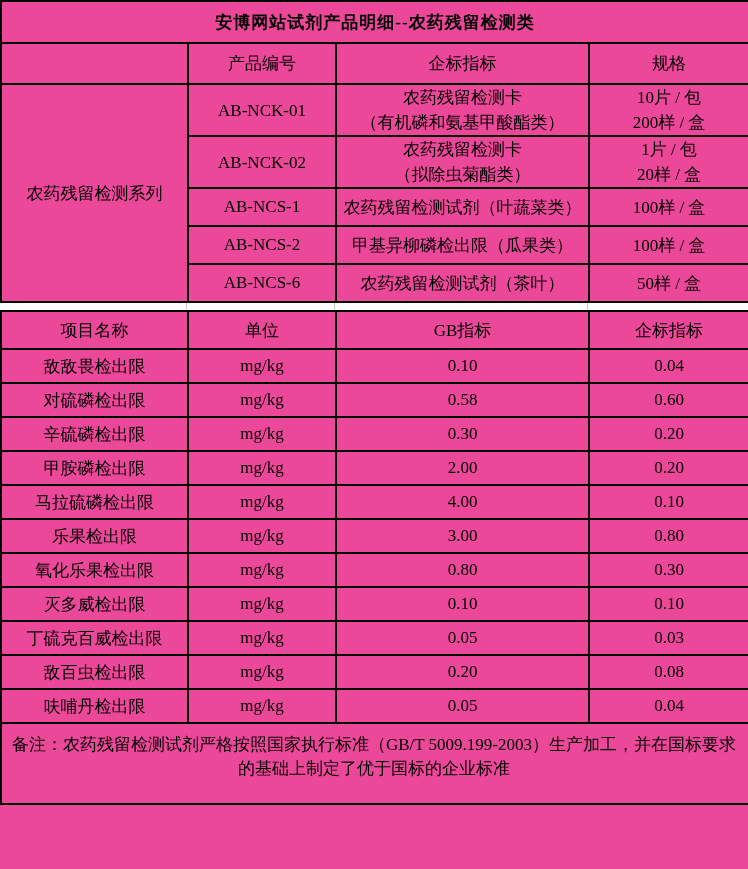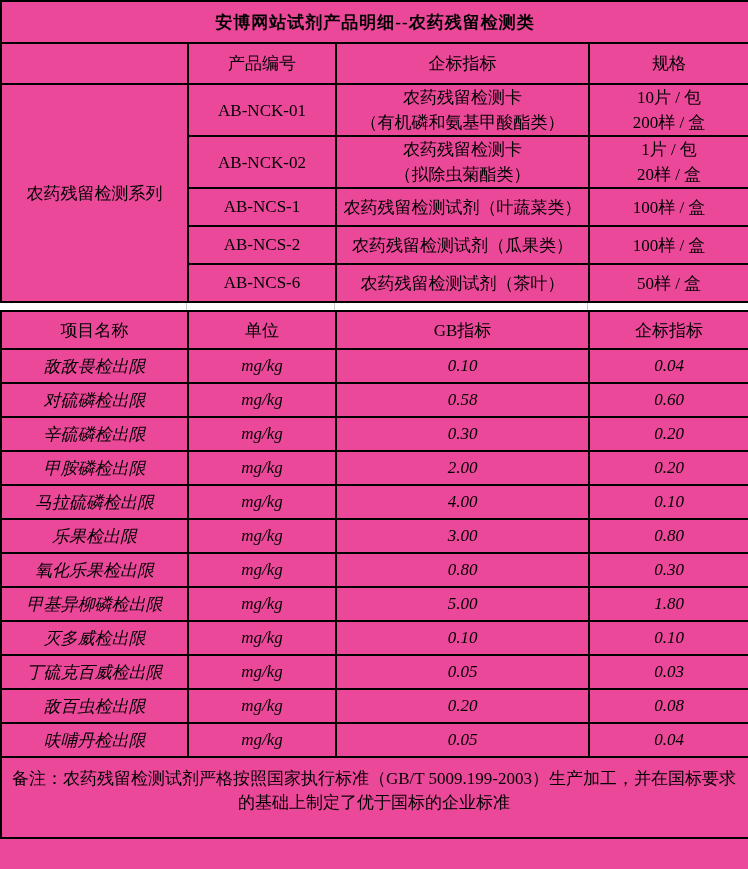--- a/index.html
+++ b/index.html
@@ -28,21 +28,21 @@
   .title-cell {
     font-size: 26px;
     font-weight: bold;
     height: 40px;
     letter-spacing: 1px;
   }
   .hdr { font-weight: normal; height: 39px; }
   .row-2line { height: 51px; line-height: 25px; }
   .row-1line { height: 38px; }
   .series-cell { font-size: 17px; }
-  .t2 td.cell { height: 32px; font-style: italic; }
+  .t2 td.cell { height: 32px; }
   .t2 td.hdr { height: 36px; }
   .note-cell {
     text-align: right;
     vertical-align: top !important;
     padding: 9px 8px 0 6px !important;
     line-height: 24px;
     height: 70px;
   }
   .gap {
     position: relative;
@@ -105,21 +105,21 @@
         <div>20样 / 盒</div>
       </td>
     </tr>
     <tr class="row-1line">
       <td>AB-NCS-1</td>
       <td>农药残留检测试剂（叶蔬菜类）</td>
       <td>100样 / 盒</td>
     </tr>
     <tr class="row-1line">
       <td>AB-NCS-2</td>
-      <td>农药残留检测试剂（瓜果类）</td>
+      <td>甲基异柳磷检出限（瓜果类）</td>
       <td>100样 / 盒</td>
     </tr>
     <tr class="row-1line">
       <td>AB-NCS-6</td>
       <td>农药残留检测试剂（茶叶）</td>
       <td>50样 / 盒</td>
     </tr>
   </tbody>
     </table>
 
@@ -179,26 +179,20 @@
       <td class="cell">3.00</td>
       <td class="cell">0.80</td>
     </tr>
     <tr>
       <td class="cell">氧化乐果检出限</td>
       <td class="cell">mg/kg</td>
       <td class="cell">0.80</td>
       <td class="cell">0.30</td>
     </tr>
     <tr>
-      <td class="cell">甲基异柳磷检出限</td>
-      <td class="cell">mg/kg</td>
-      <td class="cell">5.00</td>
-      <td class="cell">1.80</td>
-    </tr>
-    <tr>
       <td class="cell">灭多威检出限</td>
       <td class="cell">mg/kg</td>
       <td class="cell">0.10</td>
       <td class="cell">0.10</td>
     </tr>
     <tr>
       <td class="cell">丁硫克百威检出限</td>
       <td class="cell">mg/kg</td>
       <td class="cell">0.05</td>
       <td class="cell">0.03</td>

